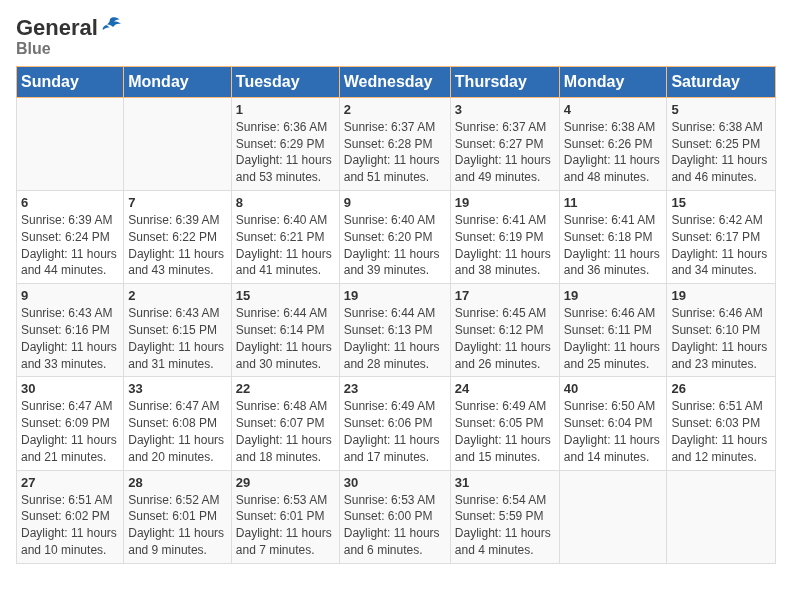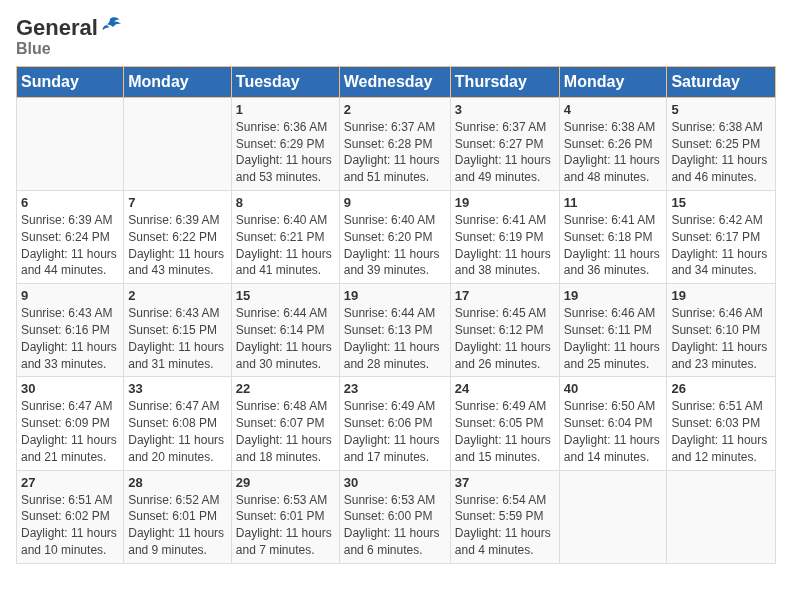--- a/index.html
+++ b/index.html
@@ -238,20 +238,20 @@
         </td>
         <td>
           <span class="day-number">29</span>
           <div class="day-detail">Sunrise: 6:53 AM<br>Sunset: 6:01 PM<br>Daylight: 11 hours<br>and 7 minutes.</div>
         </td>
         <td>
           <span class="day-number">30</span>
           <div class="day-detail">Sunrise: 6:53 AM<br>Sunset: 6:00 PM<br>Daylight: 11 hours<br>and 6 minutes.</div>
         </td>
         <td>
-          <span class="day-number">37</span>
+          <span class="day-number">31</span>
           <div class="day-detail">Sunrise: 6:54 AM<br>Sunset: 5:59 PM<br>Daylight: 11 hours<br>and 4 minutes.</div>
         </td>
         <td class="empty-cell"></td>
         <td class="empty-cell"></td>
       </tr>
     </tbody>
 </table>
 
 </body></html>

